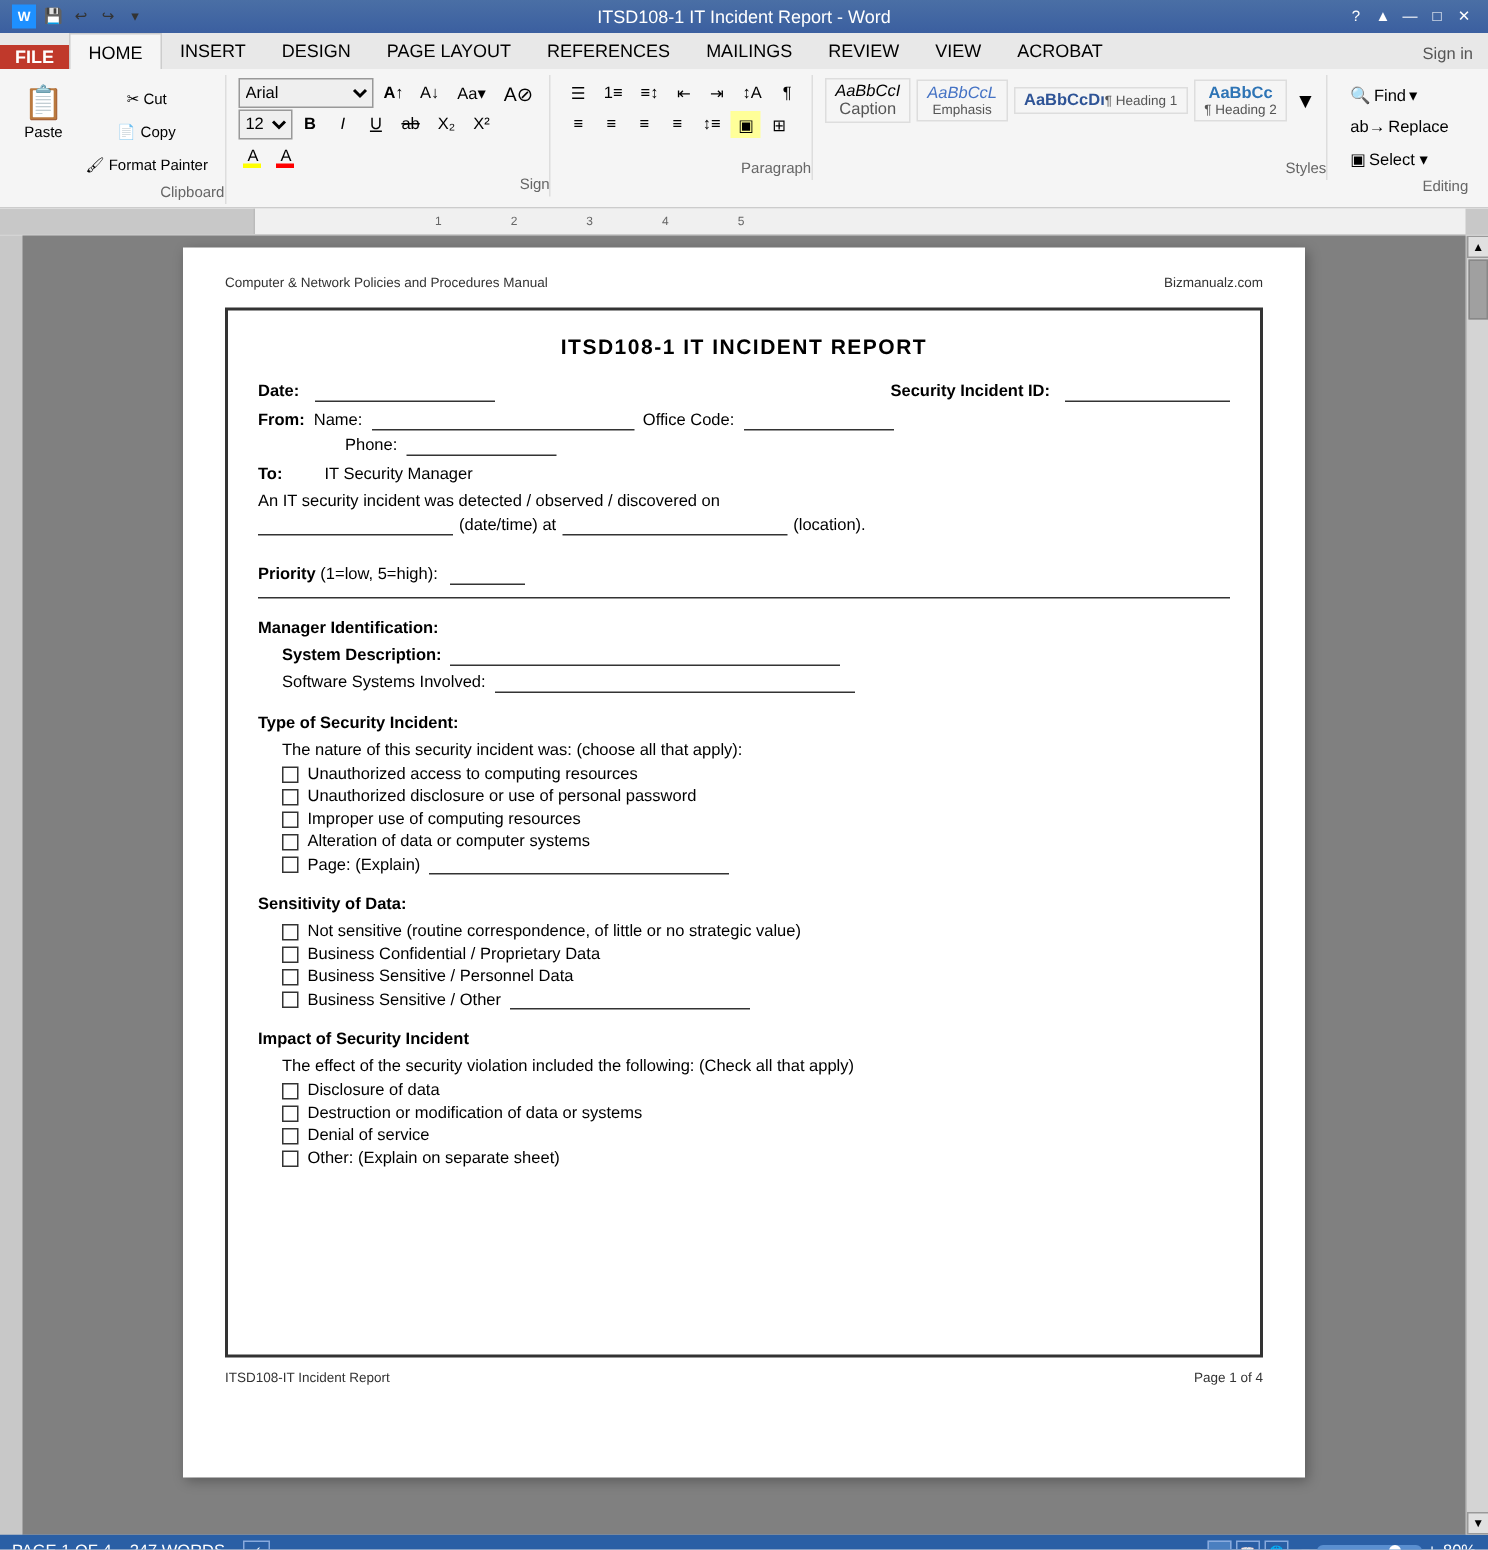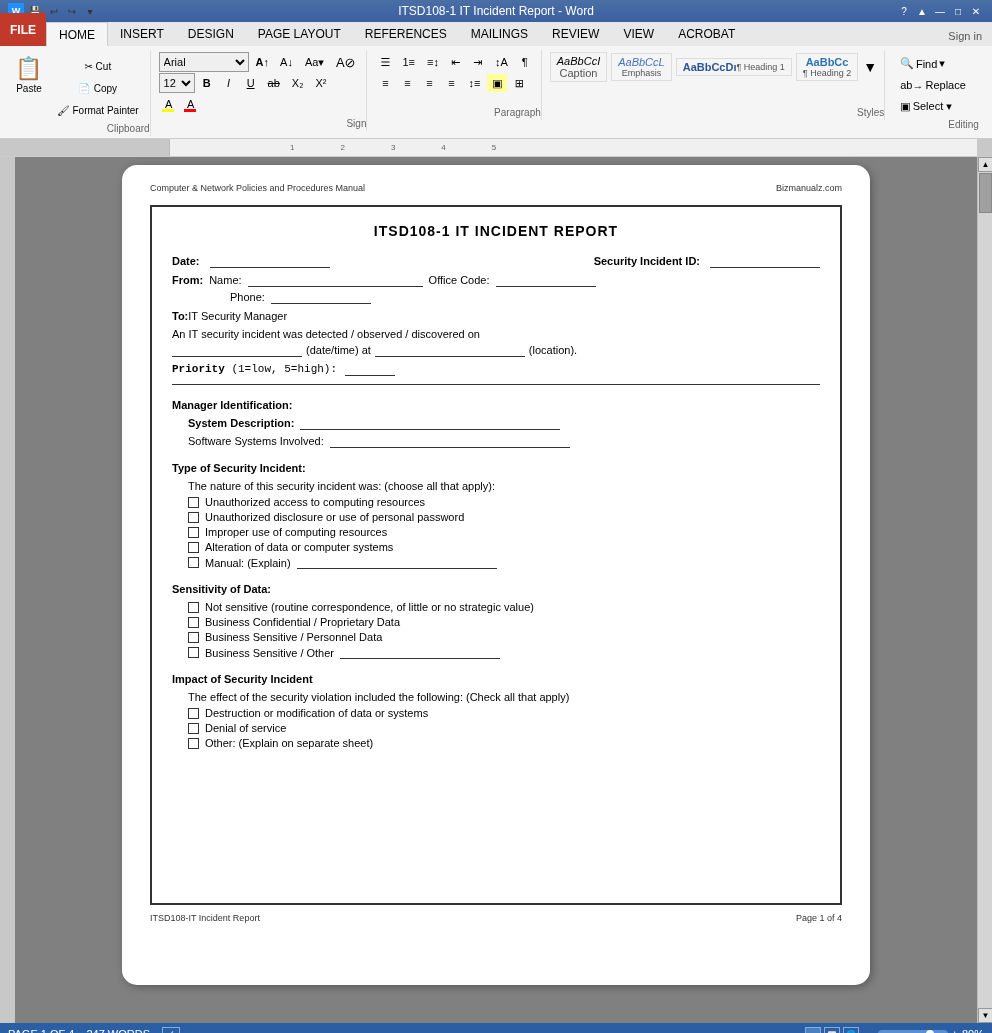--- a/index.html
+++ b/index.html
@@ -17,21 +17,21 @@
     }
     #title-bar-left { display: flex; align-items: center; gap: 4px; }
     #title-bar-center { font-size: 12px; color: white; position: absolute; left: 50%; transform: translateX(-50%); }
     #title-bar-right { display: flex; gap: 2px; margin-left: auto; }
     .title-btn { width: 16px; height: 14px; display: flex; align-items: center; justify-content: center; font-size: 10px; color: white; cursor: pointer; }
     .title-icon { width: 16px; height: 16px; background: #1e90ff; display: flex; align-items: center; justify-content: center; font-size: 9px; color: white; font-weight: bold; }
 
     
     #ribbon-tabs { display: flex; align-items: flex-end; height: 24px; background: #e8e8e8; }
     .ribbon-tab { padding: 4px 12px; font-size: 12px; cursor: pointer; height: 24px; display: flex; align-items: center; }
-    .ribbon-tab.file { background: #c0392b; color: white; font-weight: bold; padding: 4px 10px; height: 33px; }
+    .ribbon-tab.file { background: #c0392b; color: white; font-weight: bold; padding: 4px 10px; height: 16px; }
     .ribbon-tab.active { background: #f5f5f5; border-top: 1px solid #ccc; border-left: 1px solid #ccc; border-right: 1px solid #ccc; }
 
     
     #ribbon-content { background: #f5f5f5; padding: 4px 2px 2px 2px; display: flex; align-items: flex-start; gap: 2px; border-bottom: 1px solid #ccc; min-height: 80px; }
     .ribbon-group { display: flex; flex-direction: column; border-right: 1px solid #ddd; padding: 2px 6px; min-height: 70px; position: relative; }
     .ribbon-group-label { font-size: 10px; color: #666; position: absolute; bottom: 2px; left: 0; right: 0; text-align: right; }
     .ribbon-row { display: flex; align-items: center; gap: 2px; margin-bottom: 1px; }
 
     
     .paste-btn { display: flex; flex-direction: column; align-items: center; padding: 2px 6px; cursor: pointer; border: 1px solid transparent; font-size: 10px; }
@@ -258,21 +258,21 @@
   </div>
   <div style="position:absolute; right:0; top:0; width:15px; height:18px; background:#c8c8c8;"></div>
 </div>
 
 <div id="main-area" style="display:flex; height: calc(1033px - 22px - 105px - 22px - 18px);">
 
   <div id="left-margin" style="width:15px; background:#c8c8c8;"></div>
 
   <div id="scroll-area" style="flex:1; overflow:hidden; background:#808080; padding:8px 0; position:relative;">
 
-    <div id="page" style="background:white; margin:0 auto; width:748px; box-shadow:2px 2px 8px rgba(0,0,0,0.3); padding:18px 28px 14px 28px; font-family:Arial,sans-serif; font-size:11px; min-height:820px;border-radius:15px;">
+    <div id="page" style="background:white; margin:0 auto; width:748px; box-shadow:2px 2px 8px rgba(0,0,0,0.3); padding:18px 28px 14px 28px; font-family:Arial,sans-serif; font-size:11px; min-height:820px;">
 
       <div class="page-header">
         <span>Computer &amp; Network Policies and Procedures Manual</span>
         <span>Bizmanualz.com</span>
       </div>
 
       <div class="doc-border">
 
         <div class="doc-title">ITSD108-1  IT INCIDENT REPORT</div>
 
@@ -290,36 +290,36 @@
           <span class="underline-field" style="width:175px;">&nbsp;</span>
           <span>Office Code:</span>
           <span class="underline-field" style="width:100px;">&nbsp;</span>
         </div>
 
         <div style="display:flex; align-items:baseline; margin-bottom:6px; gap:6px; padding-left:58px;">
           <span>Phone:</span>
           <span class="underline-field" style="width:100px;">&nbsp;</span>
         </div>
 
-        <div style="display:flex; align-items:baseline; margin-bottom:6px; gap:0;">
+        <div style="display:flex; align-items:baseline; margin-bottom:6px; gap:28px;">
           <span style="font-weight:bold;">To:</span>
           <span>IT Security Manager</span>
         </div>
 
         <div style="font-size:11px; margin-bottom:4px;">
           <span>An IT security incident was detected / observed / discovered on</span>
         </div>
-        <div style="font-size:11px; display:flex; align-items:baseline; gap:4px; margin-bottom:6px;">
+        <div style="font-size:11px; display:flex; align-items:baseline; gap:4px; margin-bottom:20px;">
           <span class="underline-field" style="width:130px;">&nbsp;</span>
           <span>(date/time) at</span>
           <span class="underline-field" style="width:150px;">&nbsp;</span>
           <span>(location).</span>
         </div>
 
-        <div style="display:flex; align-items:baseline; gap:8px; margin-bottom:6px;font-family:Liberation Mono, monospace;">
+        <div style="display:flex; align-items:baseline; gap:8px; margin-bottom:6px;">
           <span><strong>Priority</strong> (1=low, 5=high):</span>
           <span class="underline-field" style="width:50px;">&nbsp;</span>
         </div>
 
         <hr class="doc-divider">
 
         <div class="section-title">Manager Identification:</div>
 
         <div style="display:flex; align-items:baseline; gap:6px; margin-bottom:5px; padding-left:16px;font-weight:bold;">
           <span>System Description:</span>
@@ -345,21 +345,21 @@
           <div class="checkbox-item">
             <div class="checkbox-box"></div>
             <span>Improper use of computing resources</span>
           </div>
           <div class="checkbox-item">
             <div class="checkbox-box"></div>
             <span>Alteration of data or computer systems</span>
           </div>
           <div class="checkbox-item">
             <div class="checkbox-box"></div>
-            <span>Manual:  (Explain)</span>
+            <span>Page:  (Explain)</span>
             <span class="underline-field" style="width:200px;">&nbsp;</span>
           </div>
         </div>
 
         <div class="section-title">Sensitivity of Data:</div>
         <div style="padding-left:16px; margin-bottom:6px;">
           <div class="checkbox-item">
             <div class="checkbox-box"></div>
             <span>Not sensitive (routine correspondence, of little or no strategic value)</span>
           </div>
@@ -374,20 +374,24 @@
           <div class="checkbox-item">
             <div class="checkbox-box"></div>
             <span>Business Sensitive / Other</span>
             <span class="underline-field" style="width:160px;">&nbsp;</span>
           </div>
         </div>
 
         <div class="section-title">Impact of Security Incident</div>
         <div style="padding-left:16px; margin-bottom:6px;">
           <div style="font-size:11px; margin-bottom:4px;">The effect of the security violation included the following:  (Check all that apply)</div>
+          <div class="checkbox-item">
+            <div class="checkbox-box"></div>
+            <span>Disclosure of data</span>
+          </div>
           <div class="checkbox-item">
             <div class="checkbox-box"></div>
             <span>Destruction or modification of data or systems</span>
           </div>
           <div class="checkbox-item">
             <div class="checkbox-box"></div>
             <span>Denial of service</span>
           </div>
           <div class="checkbox-item">
             <div class="checkbox-box"></div>

